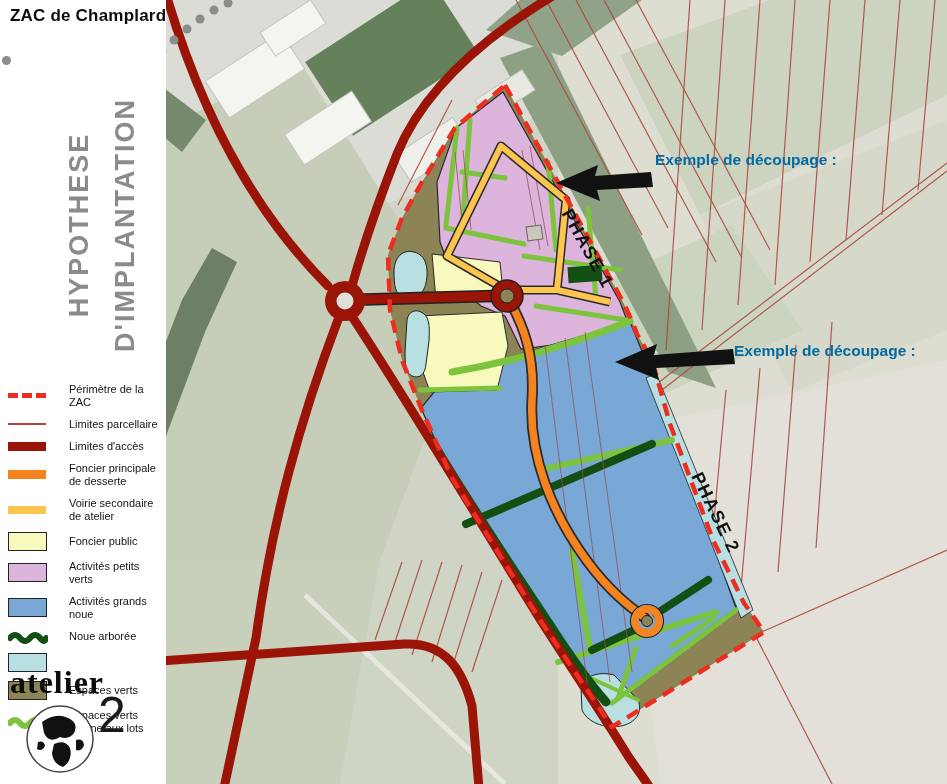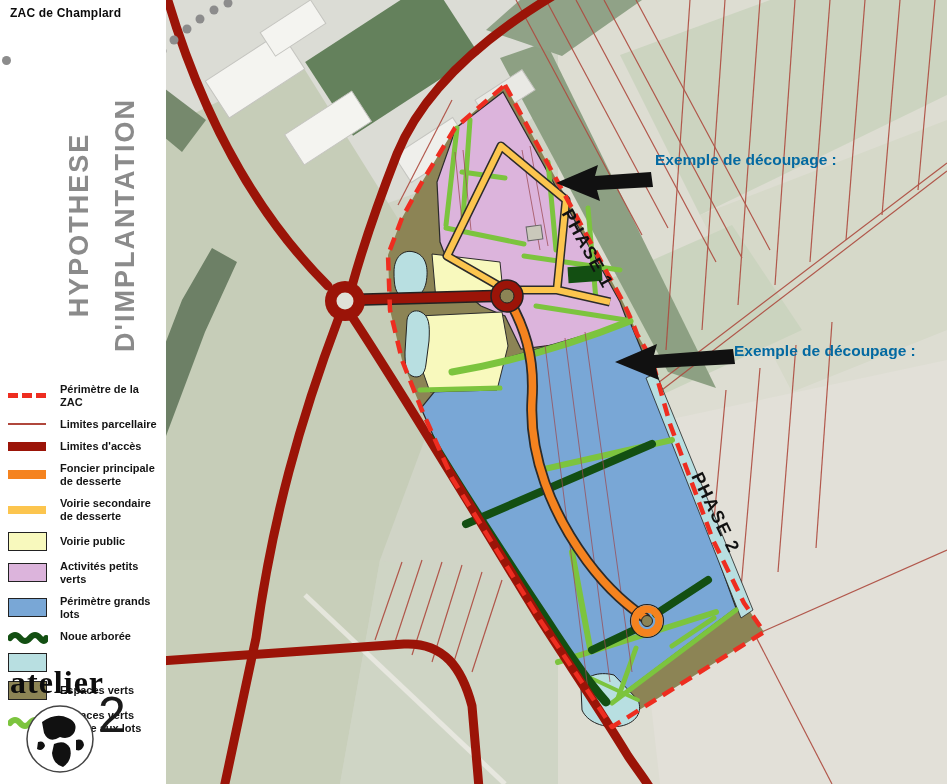--- a/index.html
+++ b/index.html
@@ -6,34 +6,34 @@
   #stage{
     position:relative;width:947px;height:784px;overflow:hidden;
     background:#d0d4c6;font-family:"Liberation Sans",sans-serif;
   }
   #map-svg{position:absolute;left:0;top:0;}
   
   #sidebar{
     position:absolute;left:0;top:0;width:166px;height:784px;background:#ffffff;z-index:5;
   }
   #page-title{
-    position:absolute;left:10px;top:6px;font-size:12px;font-weight:800;color:#0c0c0c;
+    position:absolute;left:10px;top:6px;font-size:17px;font-weight:800;color:#0c0c0c;
     letter-spacing:.2px;white-space:nowrap;
   }
   #v-heading{
     position:absolute;left:-63px;top:179px;width:330px;height:92px;
     transform:rotate(-90deg);text-align:center;color:#8b8b8b;
     font-size:27px;font-weight:800;letter-spacing:2px;line-height:46px;white-space:nowrap;
   }
   .sb-dot{position:absolute;width:9px;height:9px;border-radius:50%;background:#8c8c8c;}
   
   #legend{position:absolute;left:8px;top:383px;width:156px;}
   .lg-row{display:flex;align-items:center;margin-bottom:9px;}
   .lg-sw{flex:0 0 40px;display:flex;align-items:center;}
-  .lg-label{font-size:11px;font-weight:700;color:#141414;line-height:1.18;white-space:pre-line;padding-left:12px;}
+  .lg-label{margin-left:9px;font-size:11px;font-weight:400;color:#141414;line-height:1.18;white-space:pre-line;padding-left:12px;}
   .sw-dash{width:38px;border-top:5px dashed #ee2d20;}
   .sw-thin{width:38px;border-top:2px solid #b0473c;}
   .sw-bar{width:38px;height:9px;}
   .sw-box{width:37px;height:17px;border:1px solid #222;}
   
   #logo{position:absolute;left:6px;top:664px;width:158px;height:118px;}
   #logo-word{font-family:"Liberation Serif",serif;font-size:32px;font-weight:700;color:#0d0d0d;letter-spacing:1px;line-height:36px;margin-left:4px;}
   #logo-globe{position:absolute;left:18px;top:38px;}
   #logo-num{position:absolute;left:92px;top:26px;font-size:50px;font-weight:400;color:#1a1a1a;line-height:50px;}
   
@@ -267,39 +267,39 @@
             <span class="sw-bar" style="background:#f5831f"></span>
           </span>
         <span class="lg-label">Foncier principale
 de desserte</span>
       </div>
       <div class="lg-row">
         <span class="lg-sw">
             <span class="sw-bar" style="background:#fcc54e;height:8px"></span>
           </span>
         <span class="lg-label">Voirie secondaire
-de desserte</span>
+de atelier</span>
       </div>
       <div class="lg-row">
         <span class="lg-sw">
             <span class="sw-box" style="background:#f8f9bd"></span>
           </span>
-        <span class="lg-label">Voirie public</span>
+        <span class="lg-label">Foncier public</span>
       </div>
       <div class="lg-row">
         <span class="lg-sw">
             <span class="sw-box" style="background:#dcb4dc"></span>
           </span>
         <span class="lg-label">Activités petits verts</span>
       </div>
       <div class="lg-row">
         <span class="lg-sw">
             <span class="sw-box" style="background:#79a7d6"></span>
           </span>
-        <span class="lg-label">Périmètre grands lots</span>
+        <span class="lg-label">Activités grands noue</span>
       </div>
       <div class="lg-row">
         <span class="lg-sw">
           <svg width="40" height="14">
               <path d="M2,8 Q7,2 12,8 T22,8 T32,8 T38,8" fill="none" stroke="#134f12" stroke-width="6" stroke-linecap="round"></path>
             </svg>
         </span>
         <span class="lg-label">Noue arborée</span>
       </div>
       <div class="lg-row">

